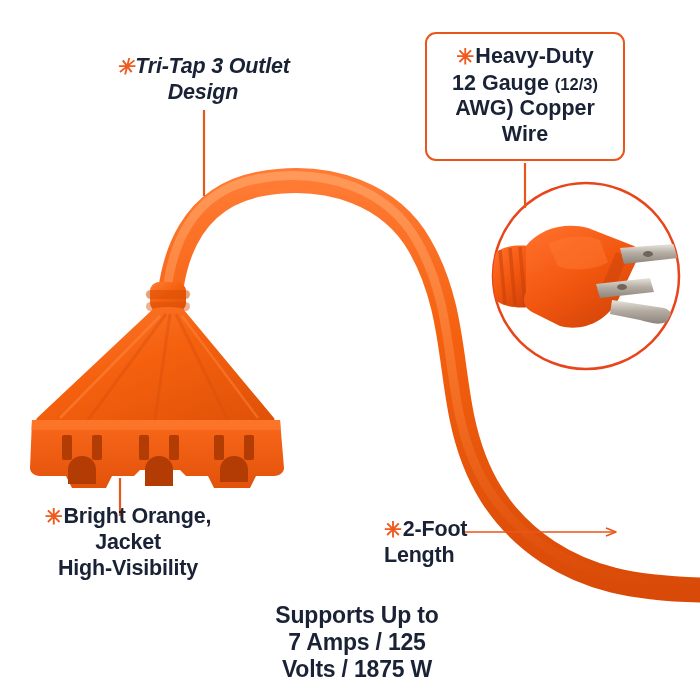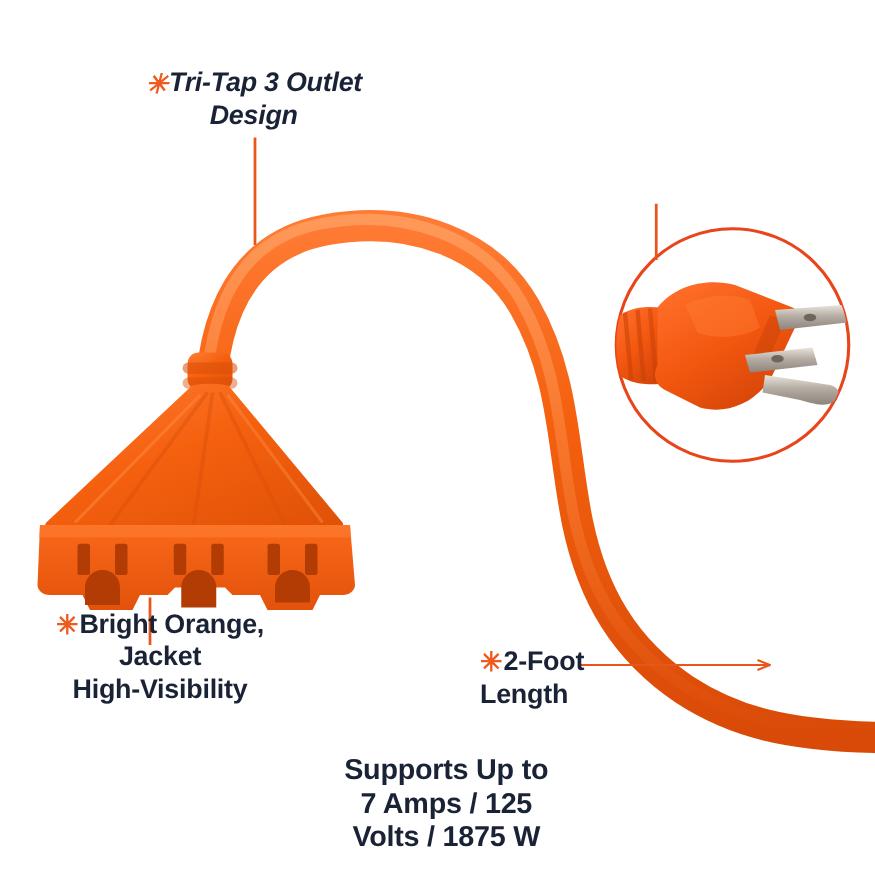--- a/index.html
+++ b/index.html
@@ -64,21 +64,21 @@
     font-size: 21.5px;
     line-height: 1.2;
     white-space: nowrap;
   }
   #box-gauge .small {
     font-size: 16.5px;
     font-weight: bold;
   }
   #label-bright {
     left: 18px;
-    top: 487px;
+    top: 504px;
     width: 220px;
     font-size: 21.5px;
     text-align: center;
   }
   #label-foot {
     left: 352px;
     top: 517px;
     width: 110px;
     font-size: 21.5px;
     text-align: left;
@@ -225,20 +225,31 @@
     </g>
   </svg>
 
   <div class="callout-text" id="label-tritap">
     <div class="line1">
       <span class="star">✳</span><span>Tri-Tap 3 Outlet</span>
     </div>
     <div>Design</div>
   </div>
 
+  <div id="box-gauge">
+    <div class="gline">
+      <span class="star">✳</span><span>Heavy-Duty</span>
+    </div>
+    <div class="gline">
+      <span>12 Gauge</span>
+      <span class="small">(12/3)</span>
+    </div>
+    <div class="gline">AWG) Copper</div>
+    <div class="gline">Wire</div>
+  </div>
 
   <div class="callout-text" id="label-bright">
     <div class="nowrap">
       <span class="star">✳</span><span>Bright Orange,</span>
     </div>
     <div>Jacket</div>
     <div>High-Visibility</div>
   </div>
 
   <div class="callout-text" id="label-foot">

